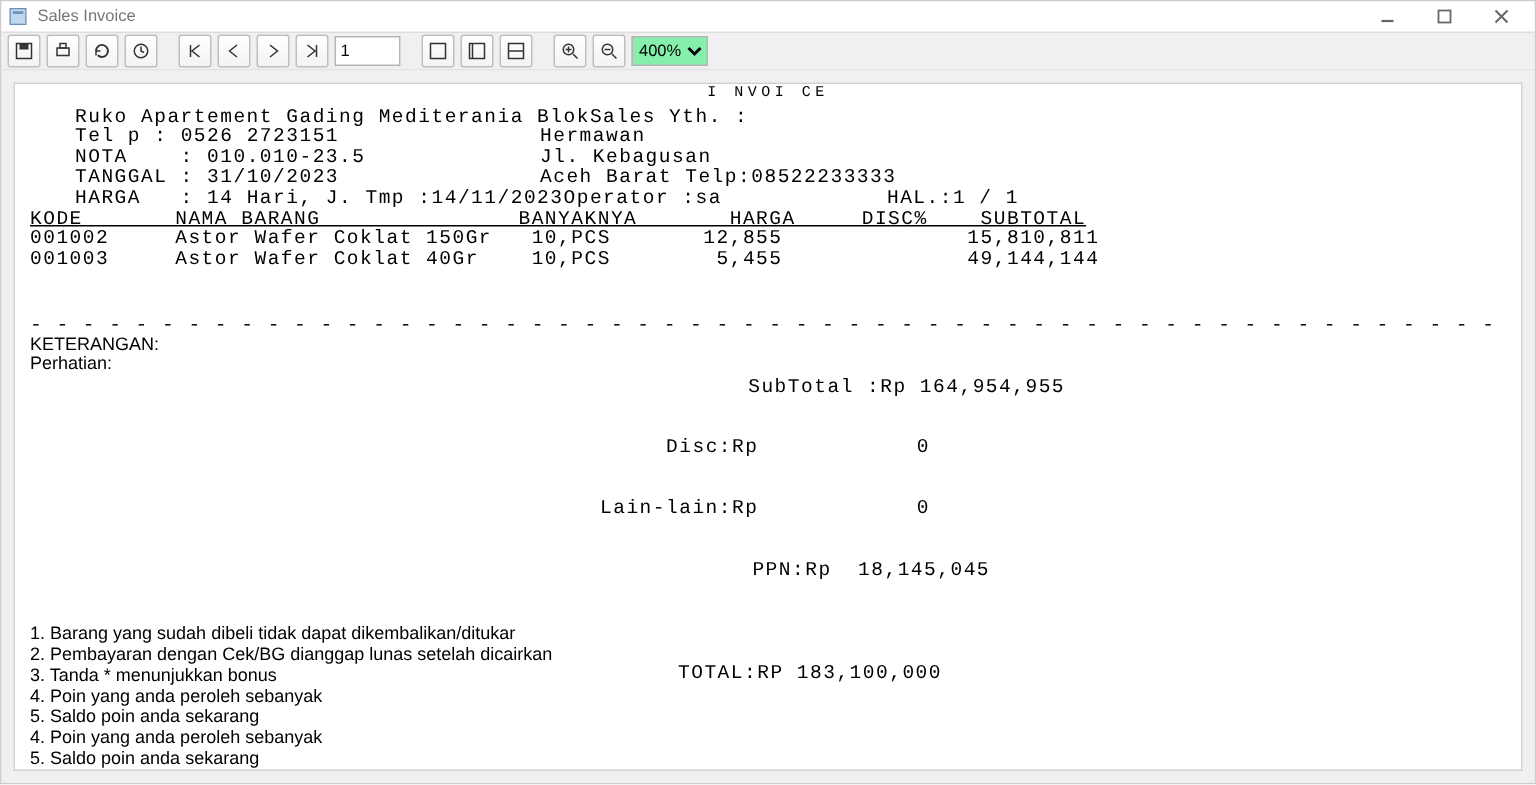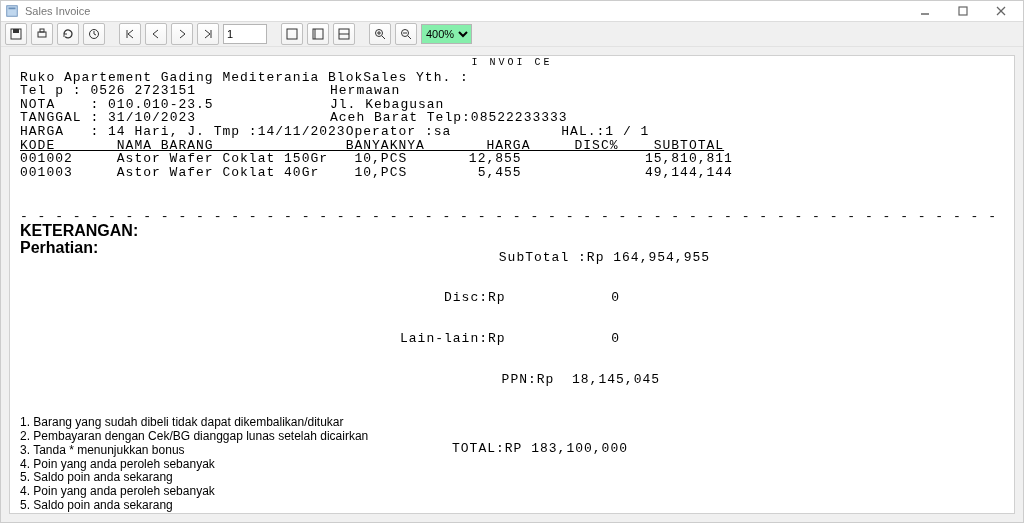--- a/index.html
+++ b/index.html
@@ -17,28 +17,28 @@
   .tsep { width:6px; height:20px; }
   .page-input { width:36px; height:18px; font-size:11px; border:1px solid #b5b5b5; background:#fff; text-align:left; padding:0 3px; }
   .zoom-select { height:20px; font-size:11px; border:1px solid #b5b5b5; background:#86efac; }
   .work { flex:1; background:#f0f0f0; padding:8px; overflow:auto; }
   .page { background:#fff; width:100%; height:100%; border:1px solid #d0d0d0; box-sizing:border-box; position:relative; }
 
   
   .doc { position:absolute; top:2px; left:10px; right:10px; font-family: "Courier New", monospace; font-size:13px; color:#000; line-height:1.05; letter-spacing:1px; }
   .doc .title { text-align:center; font-size:10px; letter-spacing:3px; margin-bottom:2px; }
   .doc .brand { font-size:15px; letter-spacing:1.5px; }
-  .doc .row { display:flex; white-space:pre; }
+  .doc .row { display:flex; white-space:pre;margin-left:30px; }
   .doc .col-l { flex:0 0 310px; }
 
   .hr-dash { white-space:pre; overflow:hidden; }
   .hdrline { text-decoration: underline; white-space:pre; }
 
   .sidenotes { font-family: Arial, sans-serif; font-size:12px; letter-spacing:0; }
-  .sidenotes .ket { font-size:16px;font-weight:bold; }
+  .sidenotes .ket { font-size:12px; }
   .notes-list { font-family: Arial, sans-serif; font-size:12px; letter-spacing:0; line-height:1.15; margin-top:2px;}
   .totals { white-space:pre; }
   .kp-row { display:flex; align-items:flex-start; }
   .kp-left { flex:0 0 380px; }
 </style>
 </head>
 <body>
 
 <div class="window">
 

